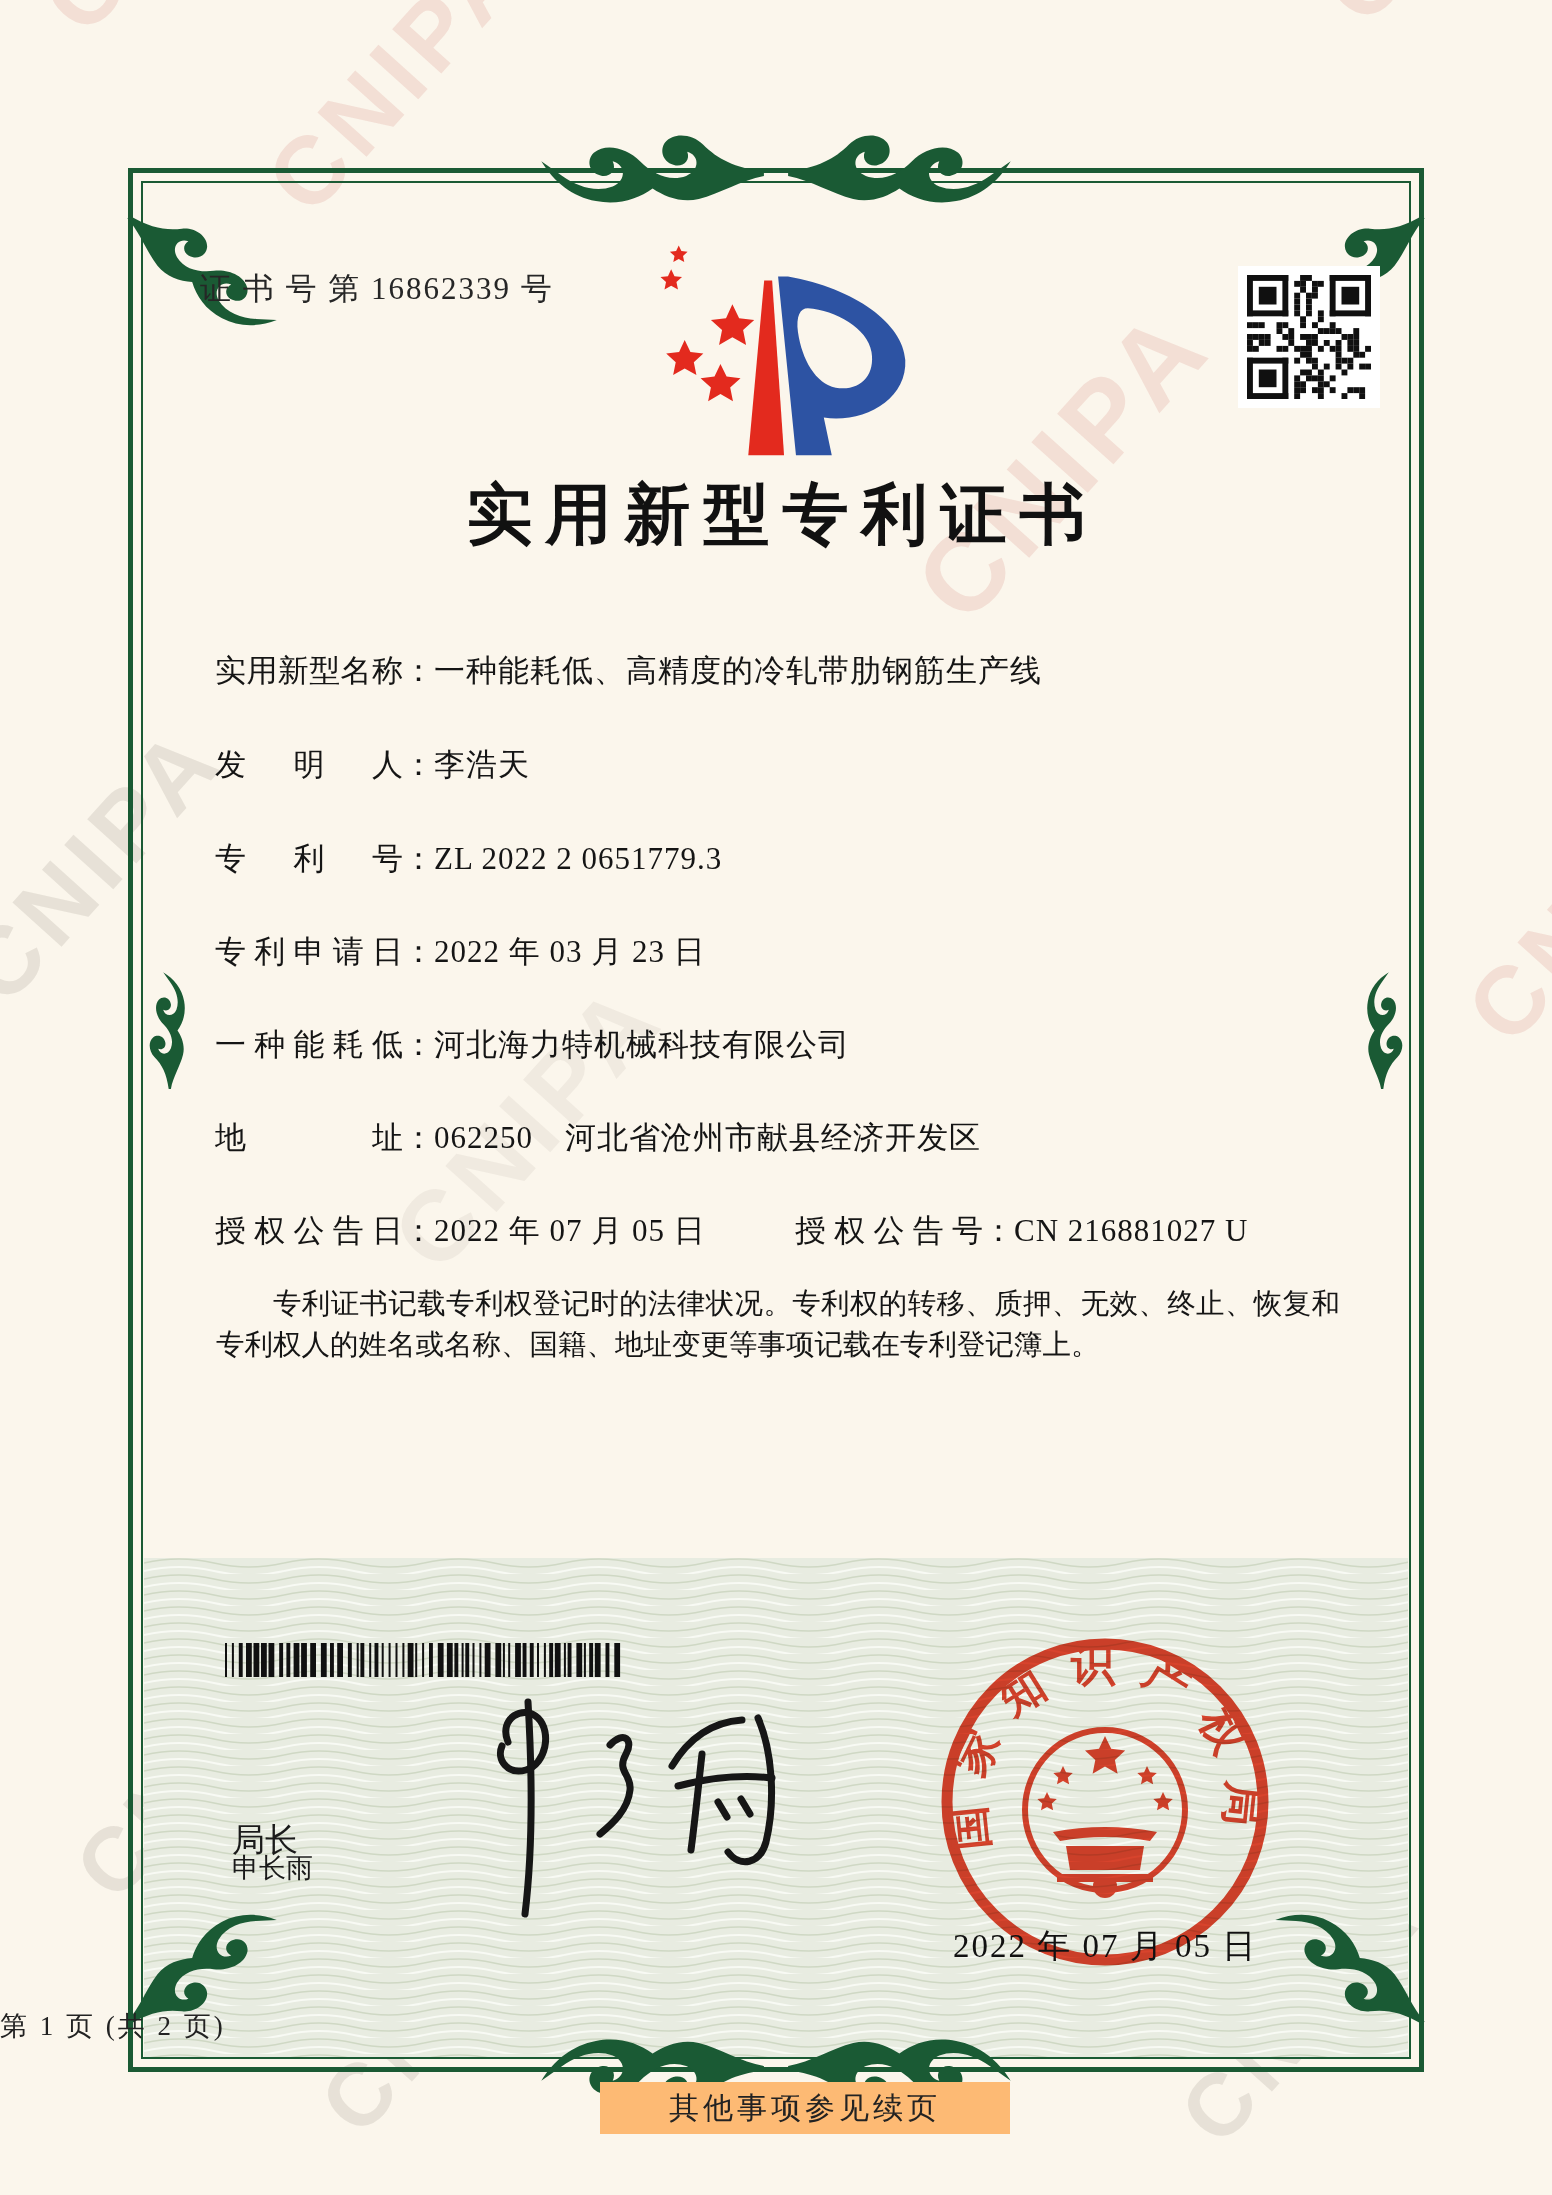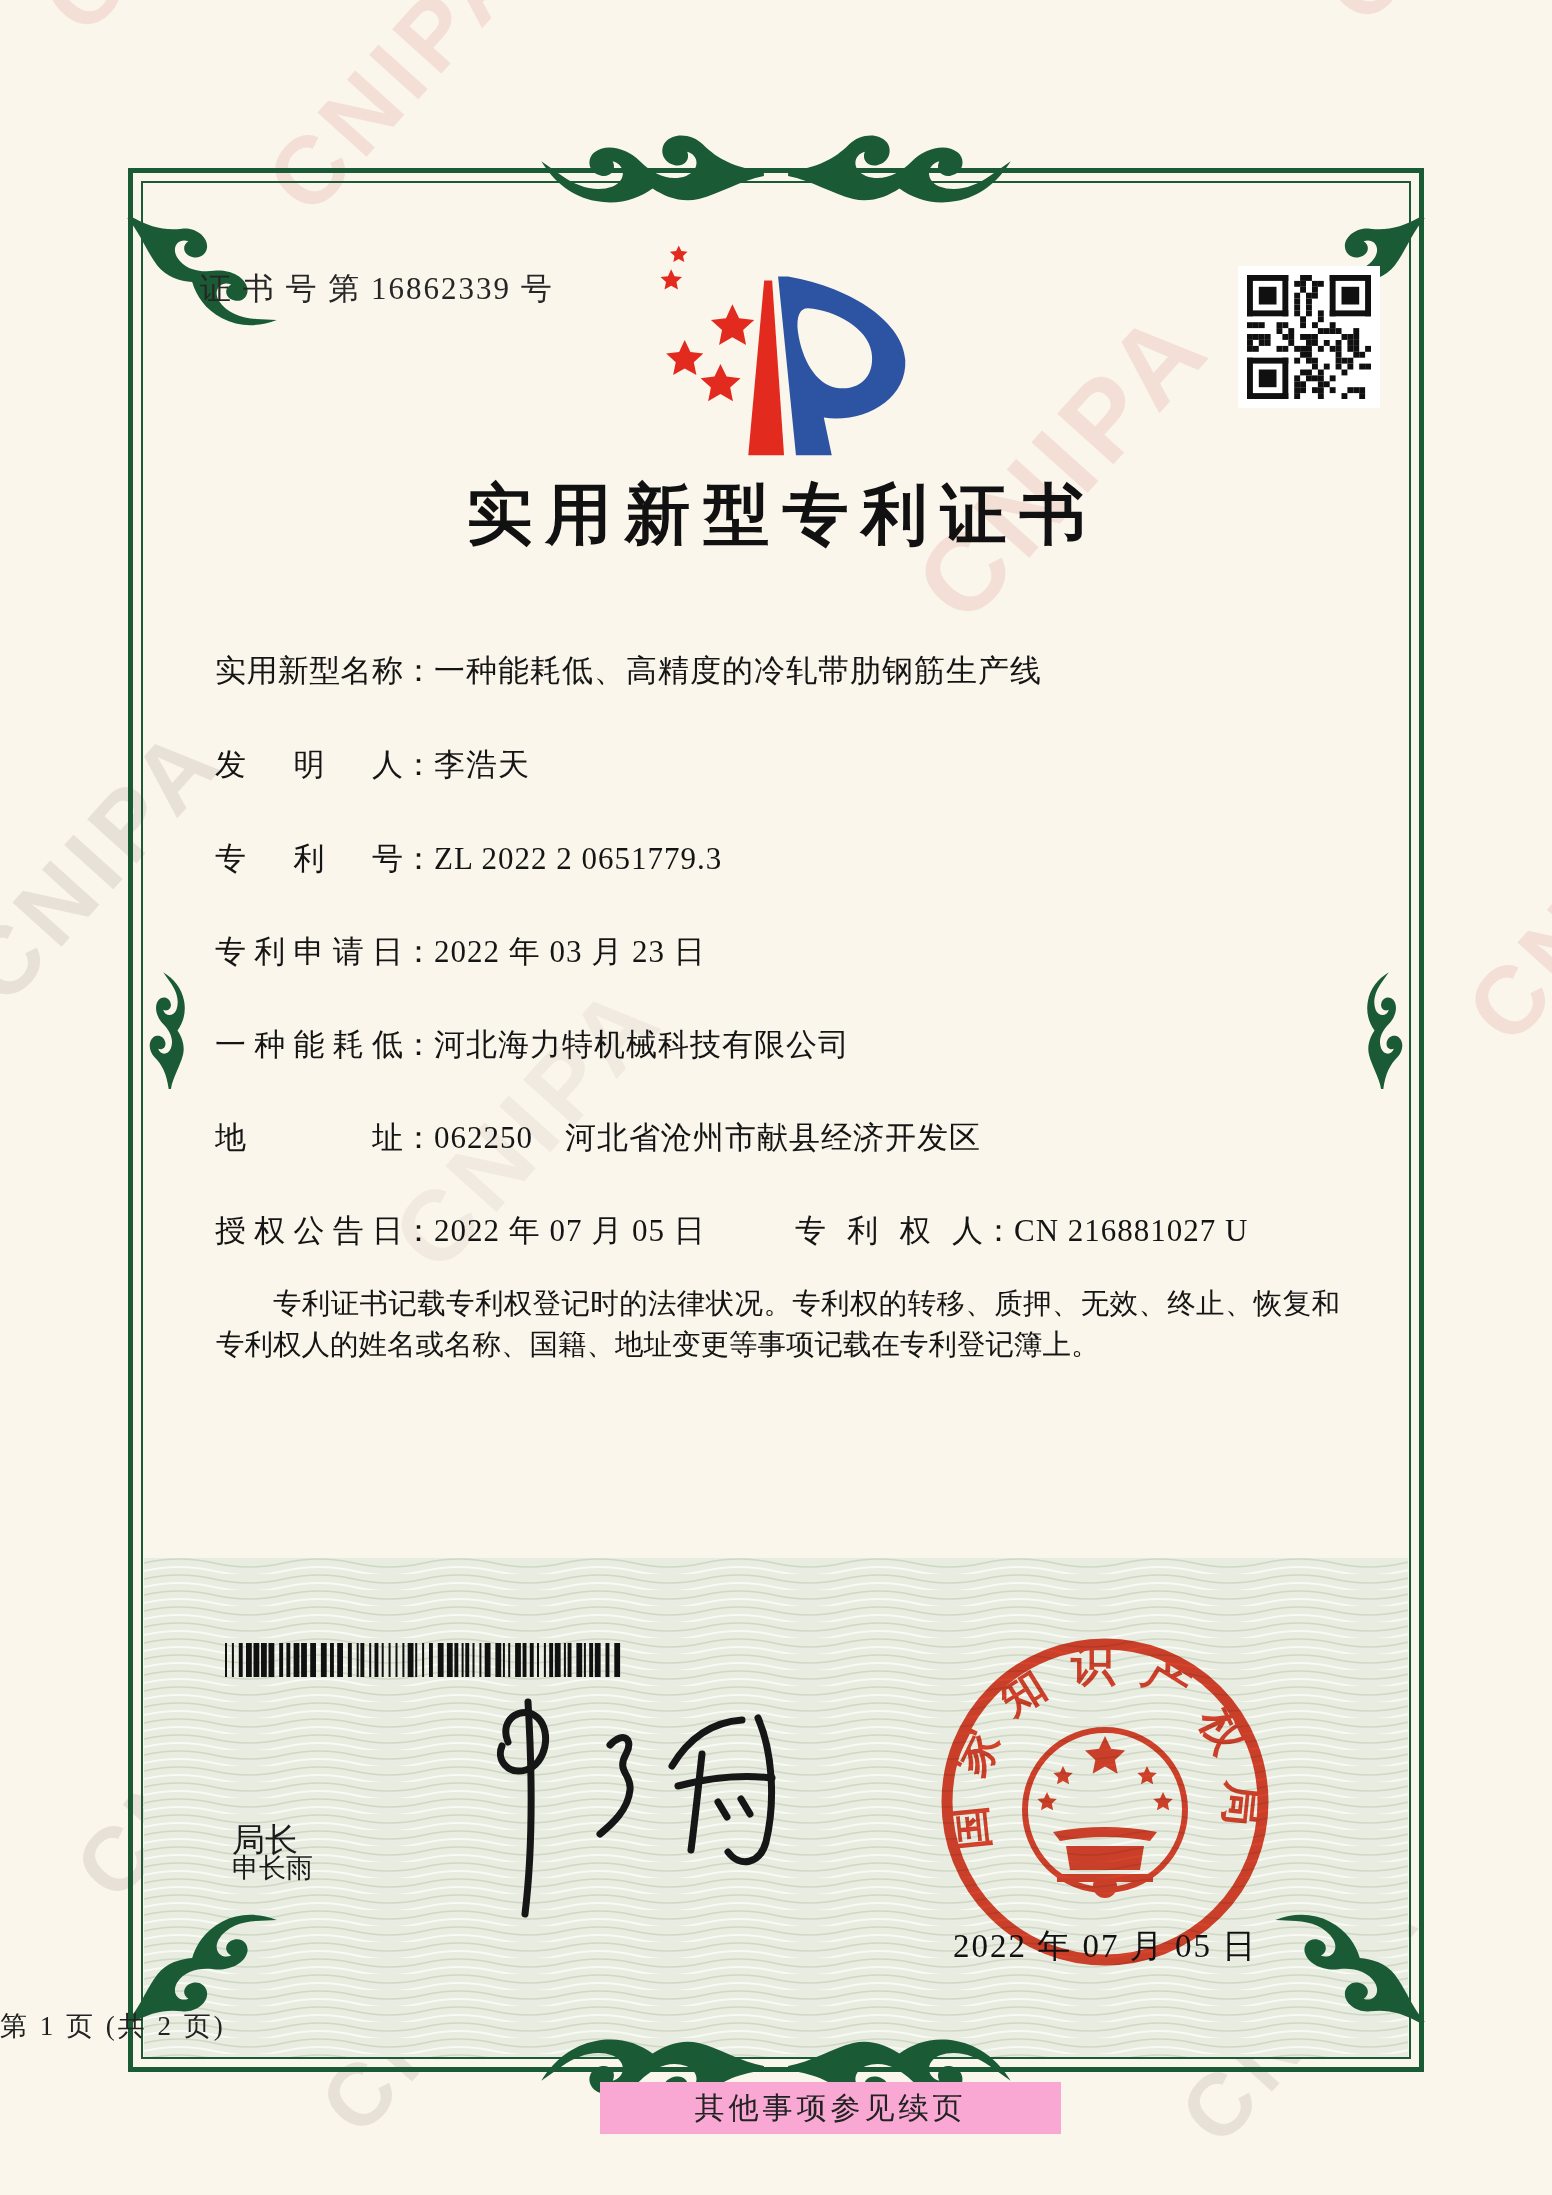--- a/index.html
+++ b/index.html
@@ -31,21 +31,21 @@
   .grant-no{position:absolute;left:580px;top:0;white-space:nowrap;}
   .paras{left:216px;top:1283px;width:1124px;font-size:28.5px;line-height:41px;text-align:justify;}
   .paras p{margin:0 0 7px 0;text-indent:2em;}
   .sig-title{left:232px;top:1786px;font-family:"Liberation Sans","DejaVu Sans",sans-serif;
              font-size:33px;color:#1a1a1a;margin-top:32px;}
   .sig-name{left:232px;top:1850px;font-family:"Liberation Sans","DejaVu Sans",sans-serif;
             font-size:27px;color:#1a1a1a;}
   .seal-date{left:930px;top:1924px;width:350px;text-align:center;font-size:33px;
              letter-spacing:2px;color:#111;z-index:6;}
   .pagefoot{left:0;right:0;top:2008px;text-align:left;font-size:27px;letter-spacing:3px;color:#222;}
-  .contband{left:600px;top:2082px;width:461px;height:52px;background:#f9a8d4;z-index:4;
+  .contband{left:600px;top:2082px;width:410px;height:52px;background:#fdba74;z-index:4;
             display:flex;align-items:center;justify-content:center;}
   .contband span{font-size:30px;letter-spacing:4px;color:#222;}
   .sealwrap{position:absolute;left:935px;top:1632px;z-index:5;mix-blend-mode:multiply;opacity:.95;}
 </style>
 </head>
 <body>
 
 <div class="page">
 
   <div class="wm pink" style="left:20px;top:-20px;font-size:96px">CNIPA</div>
@@ -284,21 +284,21 @@
   </div>
   <div class="abs frow" style="top:1024px">
     <span class="f-label">一种能耗低</span><span>：</span><span class="f-value">河北海力特机械科技有限公司</span>
   </div>
   <div class="abs frow" style="top:1117px">
     <span class="f-label">地址</span><span>：</span><span class="f-value">062250　河北省沧州市献县经济开发区</span>
   </div>
   <div class="abs frow" style="top:1210px">
     <span class="f-label">授权公告日</span><span>：</span><span class="f-value">2022 年 07 月 05 日</span>
     <span class="grant-no">
-      <span class="f-label">专利权人</span><span>：</span><span class="f-value">CN 216881027 U</span>
+      <span class="f-label">授权公告号</span><span>：</span><span class="f-value">CN 216881027 U</span>
     </span>
   </div>
 
   <div class="abs paras">
     <p>专利证书记载专利权登记时的法律状况。专利权的转移、质押、无效、终止、恢复和专利权人的姓名或名称、国籍、地址变更等事项记载在专利登记簿上。</p>
   </div>
 
   <svg id="barcode" class="abs" style="left:225px;top:1643px" width="396" height="34" xmlns="http://www.w3.org/2000/svg">
       <rect x="0.0" y="0" width="2.0" height="34" fill="#101010"></rect>
       <rect x="6.9" y="0" width="2.0" height="34" fill="#101010"></rect>

